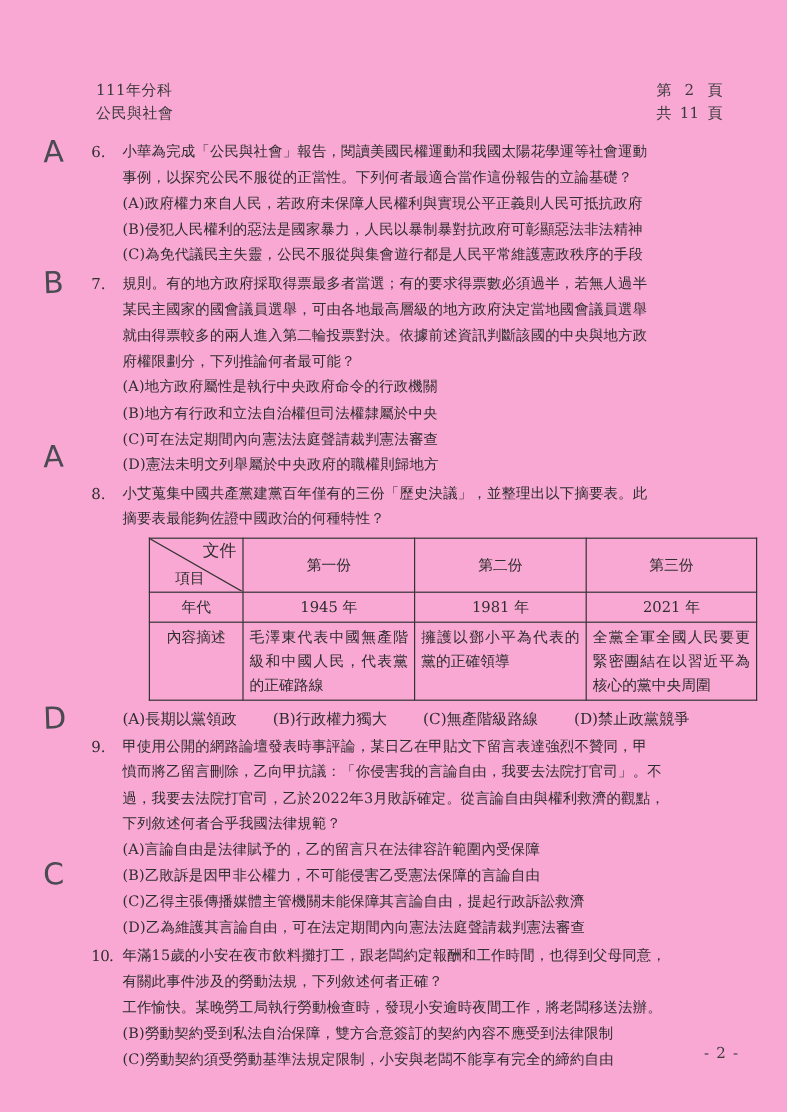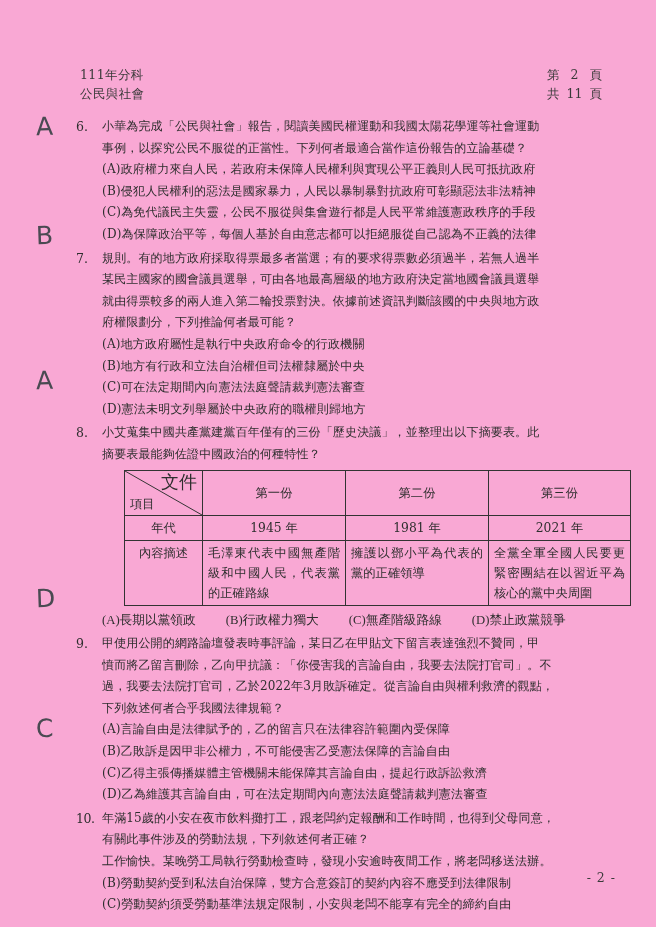--- a/index.html
+++ b/index.html
@@ -104,21 +104,20 @@
   }
   .opt-row-inline {
     font-size: 12.7px;
     line-height: 21.6px;
     color: #2e2e2e;
     display: flex;
     gap: 30px;
   }
   .opt-row-inline span {
     white-space: nowrap;
-    font-family: Liberation Serif, serif;
   }
 
   
   .q8-table-wrap {
     margin: 4px 0 4px 22px;
   }
   table.summary {
     border-collapse: collapse;
     width: 506px;
     table-layout: fixed;
@@ -149,27 +148,27 @@
   .diag-cell .diag-line {
     position: absolute;
     top: 0; left: 0;
     width: 100%;
     height: 100%;
   }
   .diag-cell .tr-label {
     position: absolute;
     top: 1px;
     right: 5px;
-    font-size: 18px;
+    font-size: 14px;
     line-height: 19px;
   }
   .diag-cell .bl-label {
     position: absolute;
     bottom: 1px;
-    left: 5px;
+    left: 21px;
     font-size: 12.3px;
     line-height: 19px;
   }
   .cell-just {
     text-align: justify;
     text-align-last: left;
     word-break: break-all;
   }
 
   
@@ -215,21 +214,20 @@
   <div class="qlist">
 
     <div class="question">
       <div class="qnum">6.</div>
       <div class="qbody">
         <div class="stem-line">小華為完成「公民與社會」報告，閱讀美國民權運動和我國太陽花學運等社會運動</div>
         <div class="stem-line">事例，以探究公民不服從的正當性。下列何者最適合當作這份報告的立論基礎？</div>
         <div class="opt-line">(A)政府權力來自人民，若政府未保障人民權利與實現公平正義則人民可抵抗政府</div>
         <div class="opt-line">(B)侵犯人民權利的惡法是國家暴力，人民以暴制暴對抗政府可彰顯惡法非法精神</div>
         <div class="opt-line">(C)為免代議民主失靈，公民不服從與集會遊行都是人民平常維護憲政秩序的手段</div>
-        <div class="opt-line">(D)為保障政治平等，每個人基於自由意志都可以拒絕服從自己認為不正義的法律</div>
       </div>
     </div>
 
     <div class="question">
       <div class="qnum">7.</div>
       <div class="qbody">
         <div class="stem-line">規則。有的地方政府採取得票最多者當選；有的要求得票數必須過半，若無人過半</div>
         <div class="stem-line">某民主國家的國會議員選舉，可由各地最高層級的地方政府決定當地國會議員選舉</div>
         <div class="stem-line">就由得票較多的兩人進入第二輪投票對決。依據前述資訊判斷該國的中央與地方政</div>
         <div class="stem-line">府權限劃分，下列推論何者最可能？</div>

